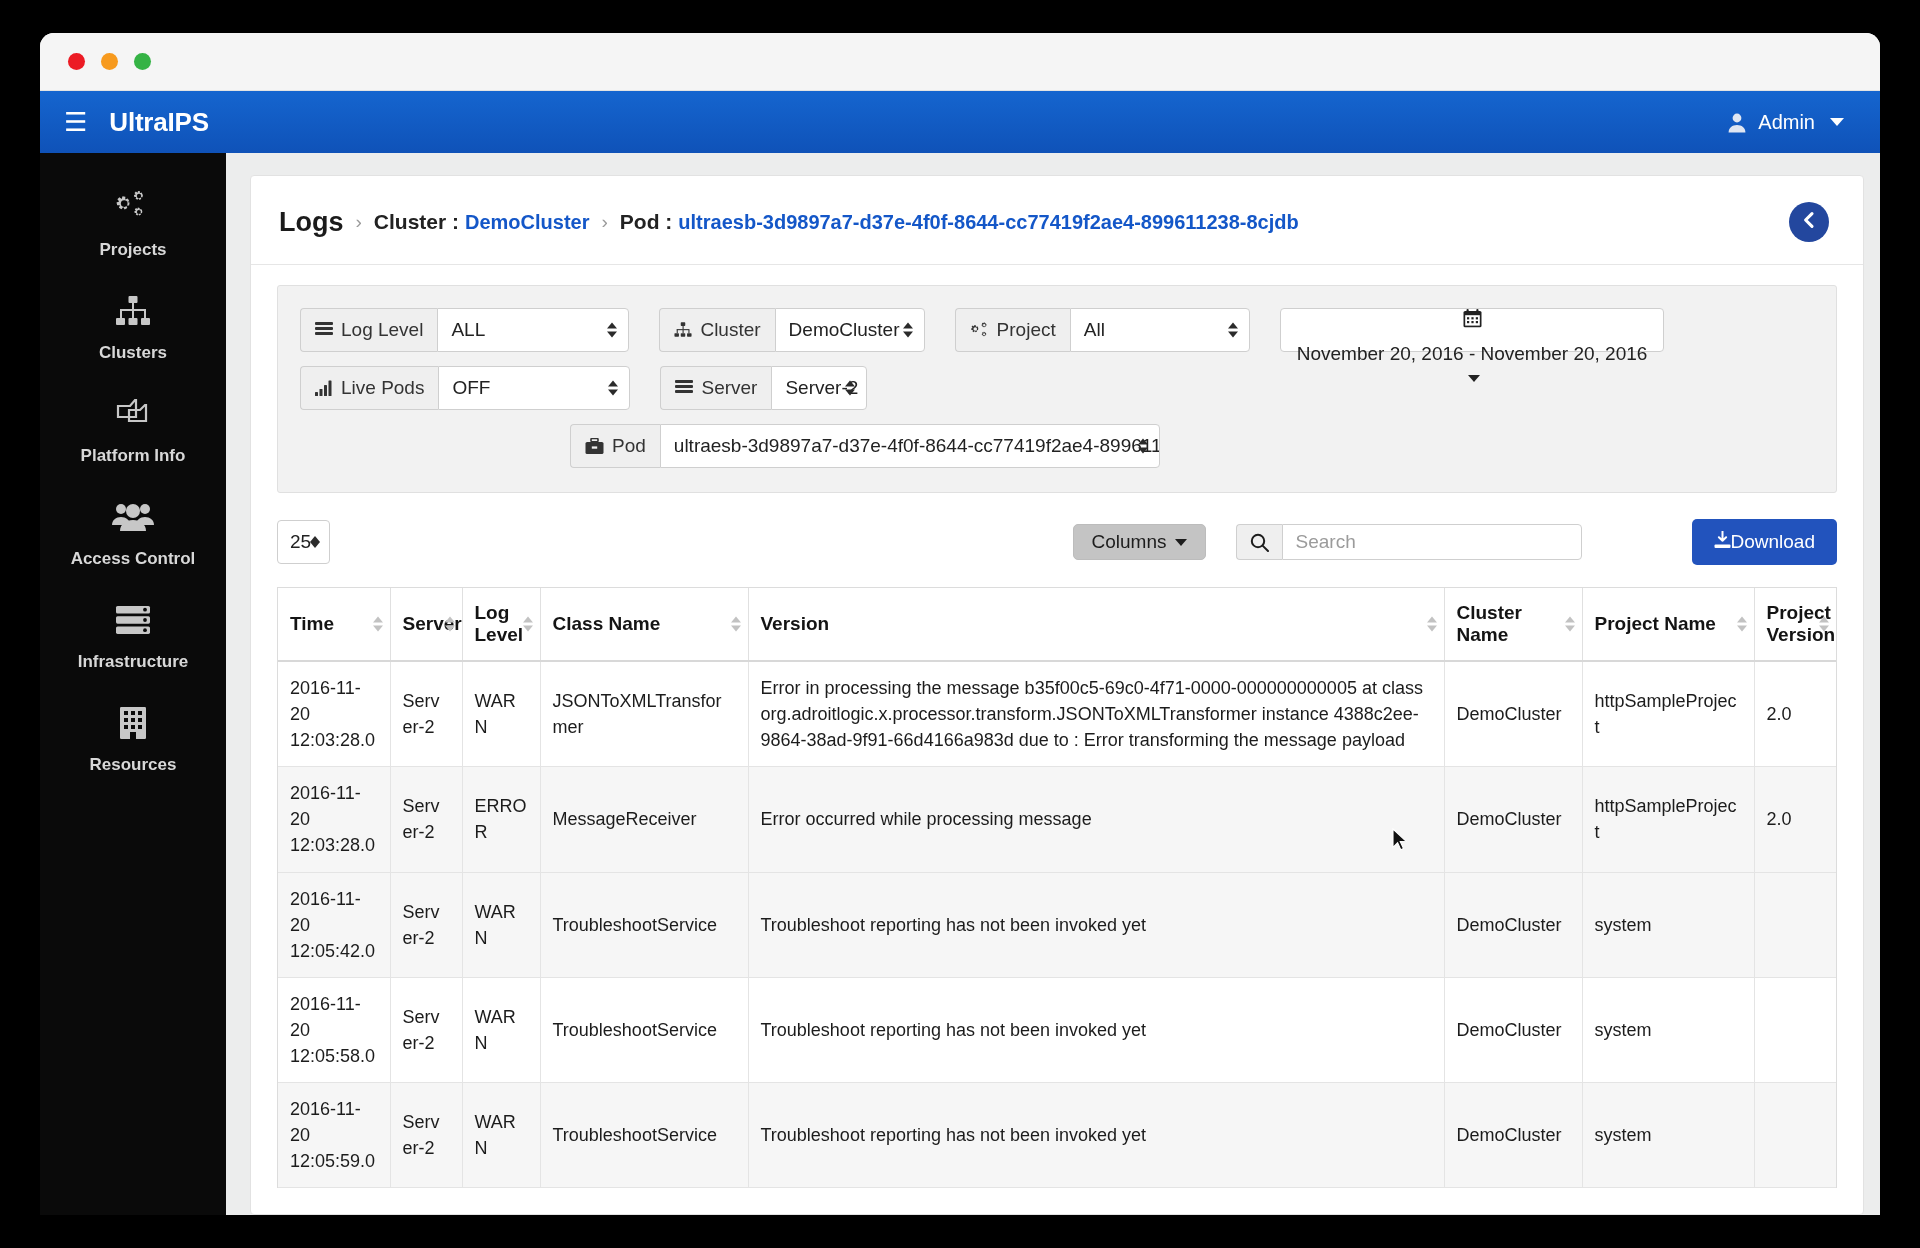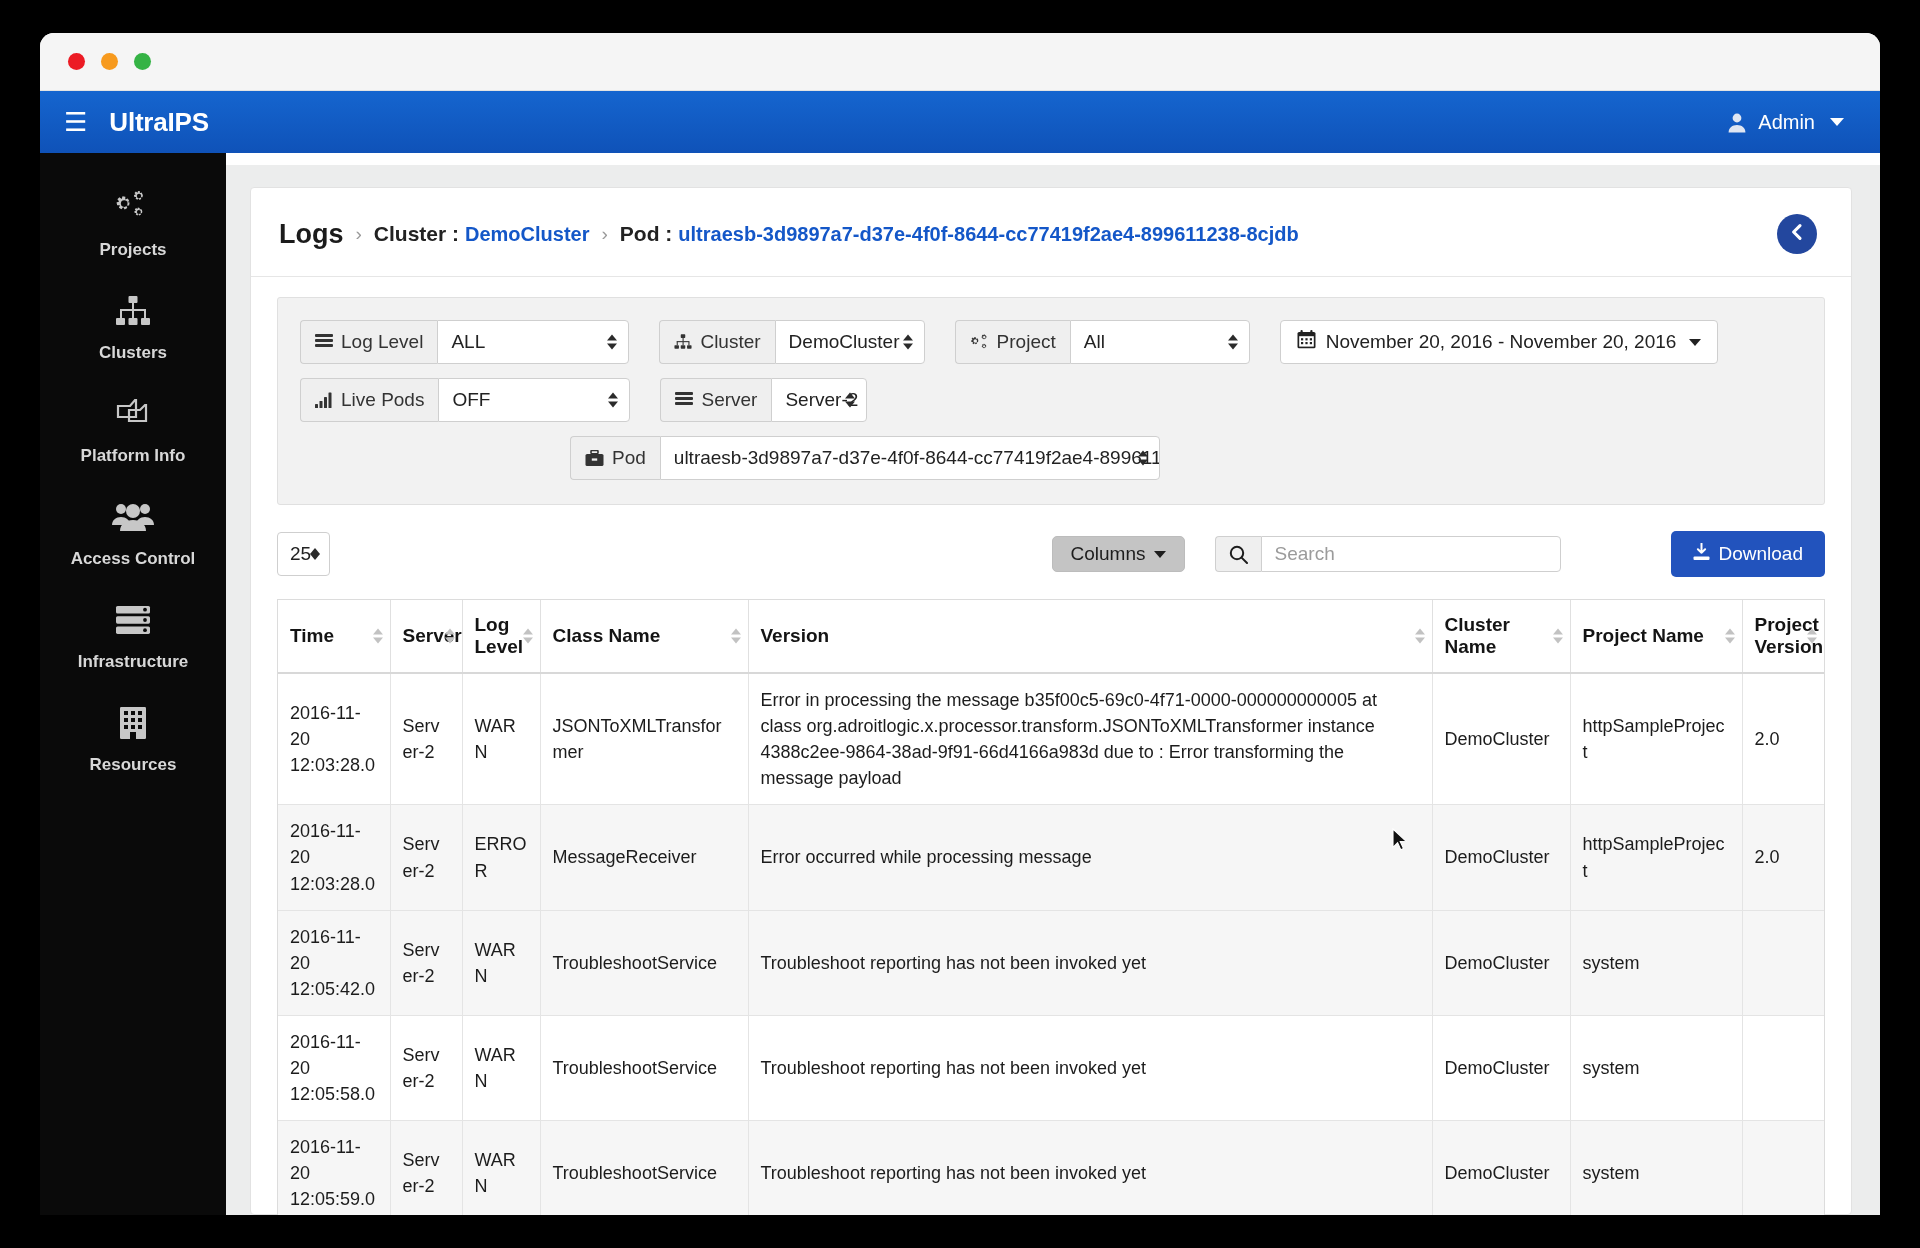--- a/index.html
+++ b/index.html
@@ -89,23 +89,22 @@
     font-size: 17px;
     font-weight: bold;
     color: #d8d8d8;
     white-space: nowrap;
   }
 
   
   .main {
     flex: 1;
     background: #eceded;
-    padding: 22px 28px 0 24px;
+    padding: 22px 16px 0 24px;
     overflow: hidden;
-    margin-top: 12px;
   }
   .card {
     background: #fff;
     border: 1px solid #e2e2e2;
     border-radius: 4px;
     padding: 0;
     height: 100%;
   }
 
   
@@ -181,20 +180,21 @@
   .daterange {
     background: #fff;
     border: 1px solid #cfcfcf;
     border-radius: 4px;
     height: 44px;
     display: flex; align-items: center; gap: 10px;
     padding: 0 16px;
     font-size: 19px; color: #222;
     cursor: pointer;
     white-space: nowrap;
+    flex-direction: column;
   }
   .daterange .cd { width: 0; height: 0; border-left: 6px solid transparent; border-right: 6px solid transparent; border-top: 7px solid #222; margin-left: 3px; }
 
   
   .toolbar {
     margin: 26px 26px 0 26px;
     display: flex; align-items: center;
   }
   .pagesize {
     background: #fff;
@@ -240,21 +240,21 @@
     color: #222;
     outline: none;
   }
   .search-input::placeholder { color: #9b9b9b; }
   .btn-download {
     background: #2253bd;
     border: none;
     border-radius: 5px;
     height: 46px;
     padding: 0 22px;
-    display: flex; align-items: center; gap: 9px;
+    display: flex; align-items: center; 
     color: #fff; font-size: 19px;
     cursor: pointer;
     margin-left: 110px;
     font-family: "Liberation Sans", sans-serif;
   }
 
   
   .table-wrap {
     margin: 22px 26px 0 26px;
     border: 1px solid #dcdcdc;

